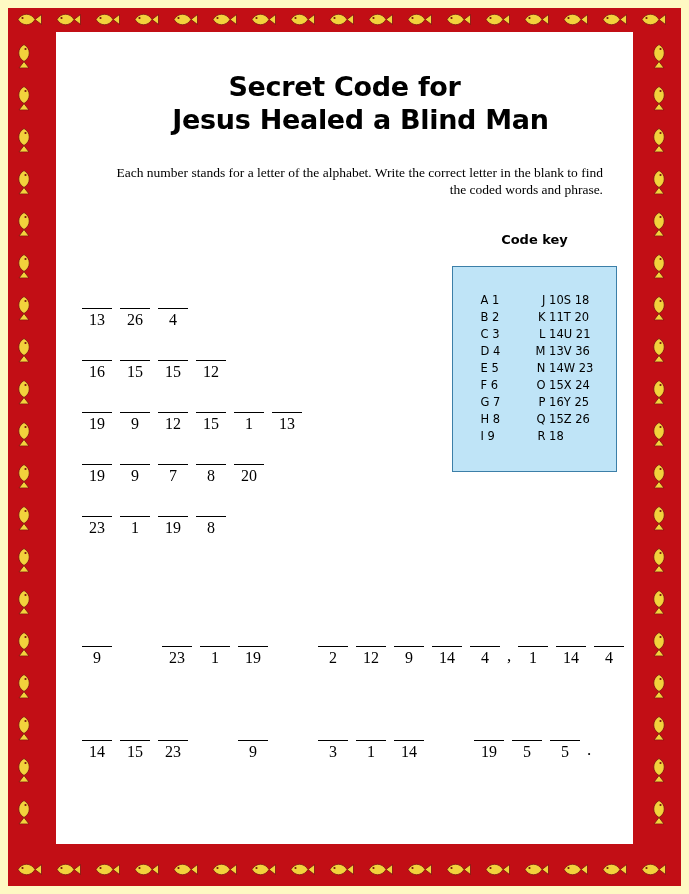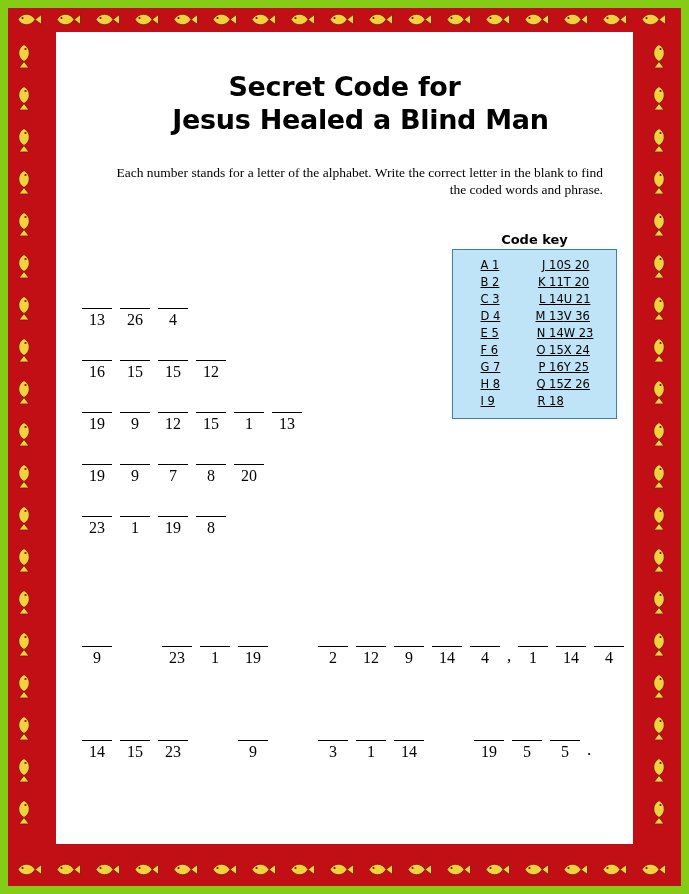--- a/index.html
+++ b/index.html
@@ -12,21 +12,21 @@
     background: #ffffff;
     font-family: "Liberation Serif", serif;
     overflow: hidden;
   }
 
   
   #page {
     position: relative;
     width: 689px;
     height: 894px;
-    background: #84cc16;
+    background: #fef9c3;
   }
   #border-frame {
     position: absolute;
     left: 8px;
     top: 8px;
     width: 673px;
     height: 878px;
     background: #c20e15;
     box-sizing: border-box;
   }
@@ -84,32 +84,31 @@
     left: 396px;
     top: 200px;
     width: 165px;
   }
   #code-key-title {
     text-align: center;
     font-family: "DejaVu Sans", sans-serif;
     font-weight: bold;
     font-size: 13px;
     color: #000000;
-    margin-bottom: 2px;
+    margin-bottom: 19px;
   }
   #code-key-box {
     border: 1px solid #3c7fa8;
     background: #bfe4f7;
     padding: 7px 0 8px 0;
   }
   #code-key-box table {
     border-collapse: collapse;
-    margin: 0 auto;
+    margin: 18px auto;
     width: 144px;
-    text-decoration: underline;
   }
   #code-key-box td {
     font-family: "DejaVu Sans", sans-serif;
     font-size: 11.5px;
     color: #000000;
     padding: 1px 0 1px 0;
     line-height: 15px;
     white-space: nowrap;
   }
   #code-key-box td.c1 { width: 46px; padding-left: 18px; }
@@ -693,21 +692,21 @@
     <div id="instructions">Each number stands for a letter of the alphabet. Write the correct letter in the blank to find the coded words and phrase.</div>
 
     <div id="code-key-wrap">
       <div id="code-key-title">Code key</div>
       <div id="code-key-box">
         <table>
           <tbody id="code-key-body">
               <tr>
                 <td class="c1">A 1</td>
                 <td class="c2">J 10</td>
-                <td class="c3">S 20</td>
+                <td class="c3">S 18</td>
               </tr>
               <tr>
                 <td class="c1">B 2</td>
                 <td class="c2">K 11</td>
                 <td class="c3">T 20</td>
               </tr>
               <tr>
                 <td class="c1">C 3</td>
                 <td class="c2">L 14</td>
                 <td class="c3">U 21</td>

